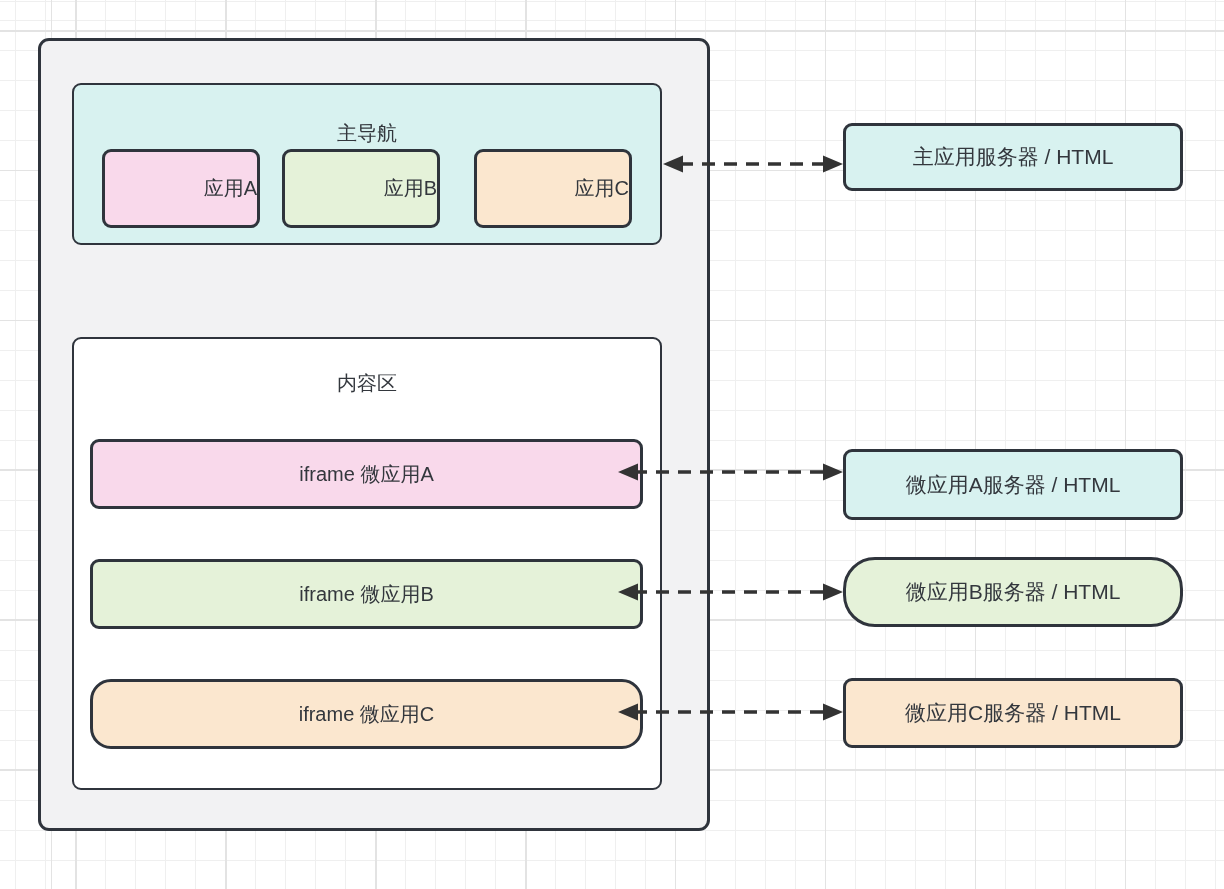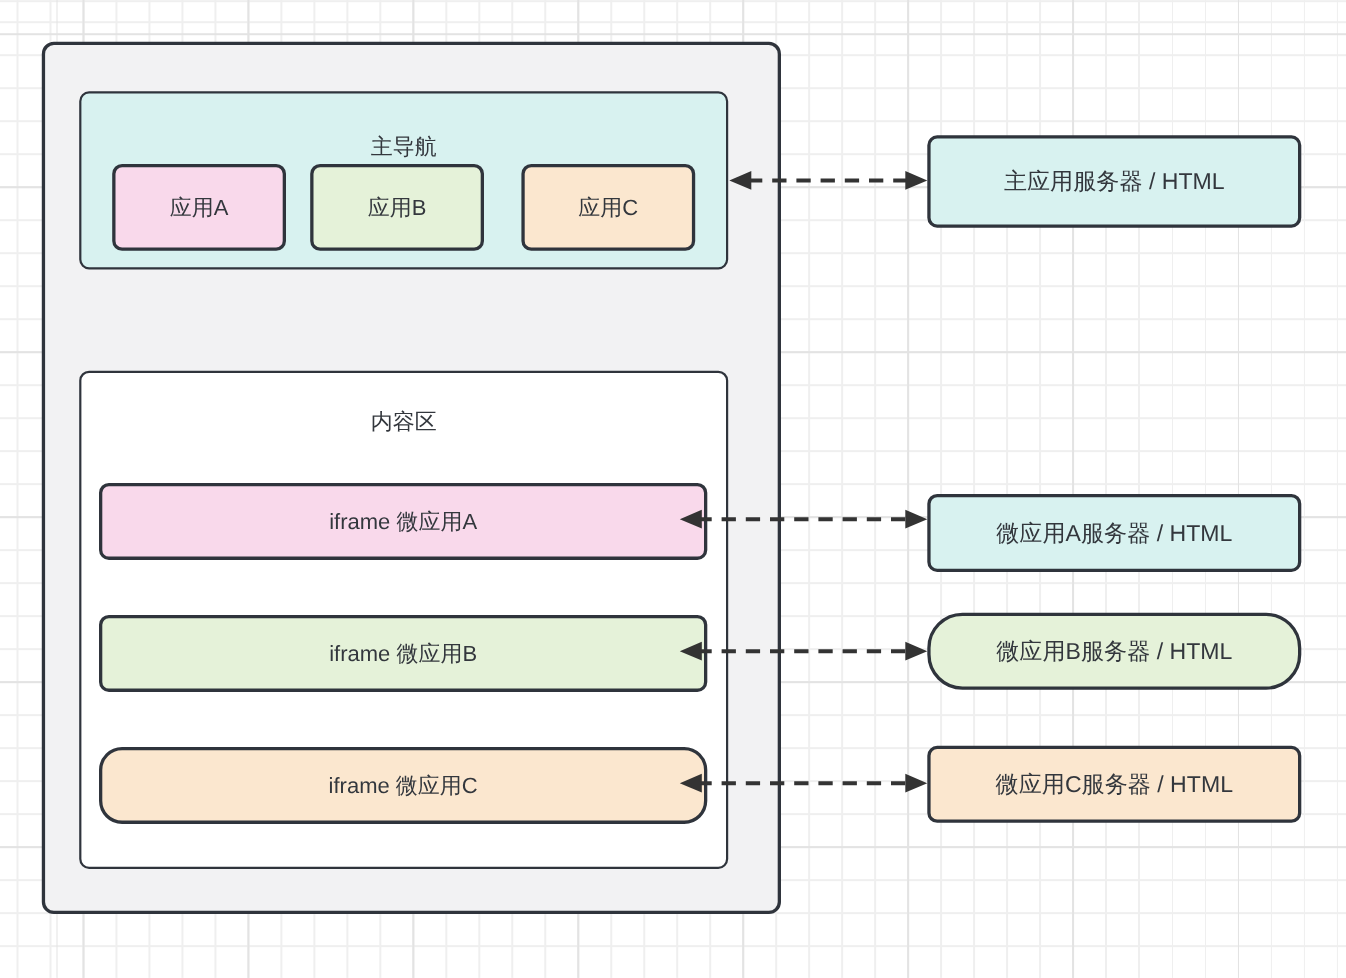--- a/index.html
+++ b/index.html
@@ -61,30 +61,30 @@
     background: var(--content-white);
   }
   .panel-title {
     position: absolute;
     left: 0; right: 0;
     text-align: center;
     font-size: 20px;
   }
   #nav-title { top: 19px; margin-top: 16px; }
   #content-title { top: 31px; }
-  .app-chip { top: 64px; width: 158px; height: 79px; }
+  .app-chip { top: 64px; width: 158px; height: 79px; justify-content: flex-end; }
   #nav-app-a { left: 28px;  background: var(--pink);  }
   #nav-app-b { left: 208px; background: var(--green); }
   #nav-app-c { left: 400px; background: var(--peach); }
   .iframe-bar { left: 16px; width: 553px; height: 70px; }
   #iframe-app-a { top: 100px; background: var(--pink);  }
   #iframe-app-b { top: 220px; background: var(--green); }
   #iframe-app-c { top: 340px; background: var(--peach); border-radius: 21px; }
   .server-box { left: 843px; width: 340px; font-size: 21px; }
-  #main-app-server    { top: 123px; height: 84px; background: var(--cyan);  }
+  #main-app-server    { top: 123px; height: 68px; background: var(--cyan);  }
   #micro-app-a-server { top: 437px; height: 71px; background: var(--cyan); margin-top: 12px;  }
   #micro-app-b-server { top: 557px; height: 70px; background: var(--green); border-radius: 32px; }
   #micro-app-c-server { top: 678px; height: 70px; background: var(--peach); }
   #arrow-layer {
     position: absolute;
     left: 0; top: 0;
     width: 1224px; height: 889px;
     pointer-events: none;
   }
   #arrow-layer line { stroke: var(--arrow); stroke-width: 3.6; }

